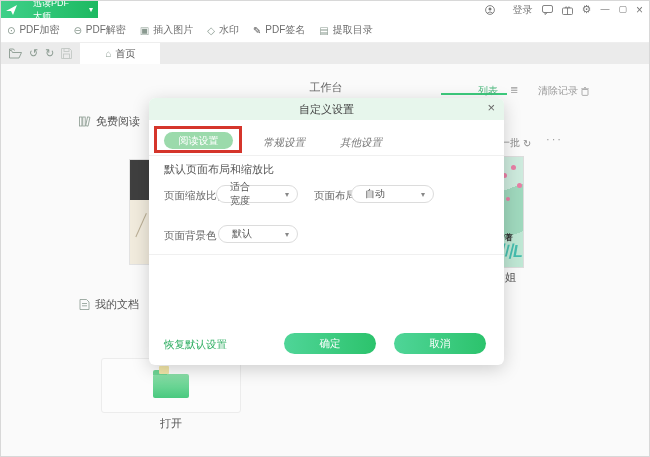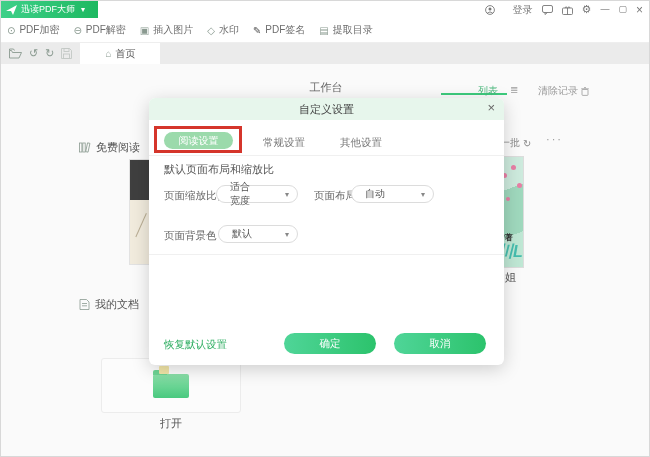--- a/index.html
+++ b/index.html
@@ -2,21 +2,21 @@
 <html><head>
 <meta charset="utf-8">
 <style>
   * { margin:0; padding:0; box-sizing:border-box; }
   html,body { width:650px; height:457px; }
   body { font-family:"Liberation Sans","DejaVu Sans",sans-serif; background:#fff; }
   .app { position:relative; width:650px; height:457px; background:#fafafa; overflow:hidden; border:1px solid #d8d8d8; }
 
   
   .menubar { position:absolute; left:0; top:0; width:650px; height:17px; background:#fff; display:flex; align-items:center; }
-  .logo { width:97px; height:17px; background:linear-gradient(90deg,#3fd089,#1db961); color:#fff; font-size:9px; display:flex; align-items:center; gap:4px; padding:0 5px; cursor:pointer; }
+  .logo { width:97px; height:17px; background:linear-gradient(90deg,#3fd089,#1db961); color:#fff; font-size:9px; display:flex; align-items:center; gap:16px; padding:0 5px; cursor:pointer; }
   .logo svg { flex:none; }
   .logo-caret { font-size:8px; margin-left:2px; }
   .menu { display:flex; align-items:center; margin-left:8px; }
   .menu-item { position:relative; font-size:10px; color:#444; padding:2px 16px; cursor:pointer; }
   .menu-item.active { color:#333; }
   .menu-item.active::after { content:""; position:absolute; left:12px; right:12px; bottom:-2px; height:2px; background:#2ec06f; border-radius:1px; }
   .winctrl { margin-left:auto; display:flex; align-items:center; gap:9px; padding-right:8px; color:#777; }
   .winctrl .wc { font-size:10px; display:flex; align-items:center; gap:18px; cursor:pointer; }
   .winctrl .glyph { font-size:9px; color:#777; cursor:pointer; line-height:1; }
 
@@ -33,21 +33,21 @@
   .home-tab .tico { font-size:10px; color:#8a9a90; }
 
   
   .main { position:absolute; left:0; top:63px; width:650px; height:285px; background:#fafafa; }
   .ws-title { position:absolute; left:0; top:16px; width:100%; text-align:center; font-size:11px; color:#666; }
   .view-underline { position:absolute; left:440px; top:29px; width:66px; height:2px; background:#3dcb7d; }
   .view-label { position:absolute; left:477px; top:20px; font-size:10px; color:#4db97e; }
   .list-icon { position:absolute; left:509px; top:20px; font-size:10px; color:#9a9a9a; cursor:pointer; }
   .clear-records { position:absolute; left:537px; top:20px; font-size:10px; color:#9a9a9a; cursor:pointer; display:flex; align-items:center; gap:3px; }
   .sec-label { position:absolute; font-size:11px; color:#555; display:flex; align-items:center; gap:5px; }
-  .free-reading { left:78px; top:76px; }
+  .free-reading { left:78px; top:50px; }
   .my-docs { left:78px; top:233px; }
   .cover-left { position:absolute; left:128px; top:95px; width:34px; height:106px; border:1px solid #e2e2e2; background:linear-gradient(180deg,#3f3f3f 0 38%,#f1ebdd 38% 100%); }
   .cover-left::after { content:""; position:absolute; left:10px; top:55px; width:14px; height:26px; border-left:1px solid #b9ad93; transform:rotate(24deg); }
   .open-card { position:absolute; left:100px; top:294px; width:140px; height:55px; background:#fcfcfc; border:1px solid #ececec; border-radius:3px; display:flex; align-items:center; justify-content:center; cursor:pointer; }
   .folder-ico { position:relative; width:36px; height:24px; background:linear-gradient(180deg,#8be0a9,#49c97f); border-radius:2px; }
   .folder-ico::before { content:""; position:absolute; left:0; top:-4px; width:14px; height:5px; background:#6ed494; border-radius:2px 2px 0 0; }
   .folder-ico::after { content:""; position:absolute; left:6px; top:-8px; width:10px; height:8px; background:#f2e6a8; border-radius:1px; }
   .open-label { position:absolute; left:100px; top:352px; width:140px; text-align:center; font-size:11px; color:#555; }
   .cover-right { position:absolute; left:496px; top:92px; width:27px; height:112px; background:linear-gradient(160deg,#cdeadd 0 30%,#9fd8bd 30% 70%,#bfe7d4 70%); border:1px solid #dcdcdc; overflow:hidden; }
   .cover-right i { position:absolute; width:5px; height:5px; border-radius:50%; background:#e87fa5; }
@@ -56,21 +56,21 @@
   .book-title { position:absolute; left:504px; top:206px; font-size:11px; color:#555; }
   .refresh-batch { position:absolute; left:489px; top:72px; font-size:10px; color:#888; cursor:pointer; display:flex; align-items:center; gap:3px; }
   .more-dots { position:absolute; left:545px; top:69px; font-size:11px; color:#999; letter-spacing:2px; cursor:pointer; }
 
   
   .dialog { position:absolute; left:148px; top:97px; width:355px; height:267px; background:#fff; border-radius:6px; box-shadow:0 4px 18px rgba(0,0,0,.18); z-index:5;padding-left:16px; }
   .dlg-head { position:absolute; left:0; top:0; width:100%; height:22px; background:#e7f6ec; border-radius:6px 6px 0 0; display:flex; align-items:center; justify-content:center; font-size:11px; color:#444; }
   .dlg-close { position:absolute; right:9px; top:3px; font-size:13px; color:#666; cursor:pointer; line-height:1; }
   .dlg-tab-pill { position:absolute; left:15px; top:34px; width:69px; height:17px; background:#9bdaab; border-radius:9px; color:#fff; font-size:10px; display:flex; align-items:center; justify-content:center; cursor:pointer; }
   .red-annotation { position:absolute; left:5px; top:28px; width:88px; height:27px; border:3px solid #d5352b; pointer-events:none; z-index:6; }
-  .dlg-tab { position:absolute; top:38px; font-size:10.5px; color:#777; cursor:pointer; }
+  .dlg-tab { position:absolute; top:38px; font-size:10.5px; color:#777; cursor:pointer;font-style:italic; }
   .tab-general { left:114px; }
   .tab-other { left:191px; }
   .dlg-div1 { position:absolute; left:0; top:57px; width:100%; height:1px; background:#f0f0f0; }
   .dlg-section { position:absolute; left:15px; top:64px; font-size:11px; color:#555; }
   .fld-label { position:absolute; font-size:10.5px; color:#666; }
   .lab-zoom { left:15px; top:91px; }
   .lab-layout { left:165px; top:91px; }
   .lab-bg { left:15px; top:131px; }
   .dd { position:absolute; height:18px; border:1px solid #dcdcdc; border-radius:9px; background:#fff; font-size:10px; color:#555; display:flex; align-items:center; padding:0 8px 0 13px; cursor:pointer;gap:28px; }
   .dd .dd-caret { margin-left:auto; font-size:8px; color:#888; }

